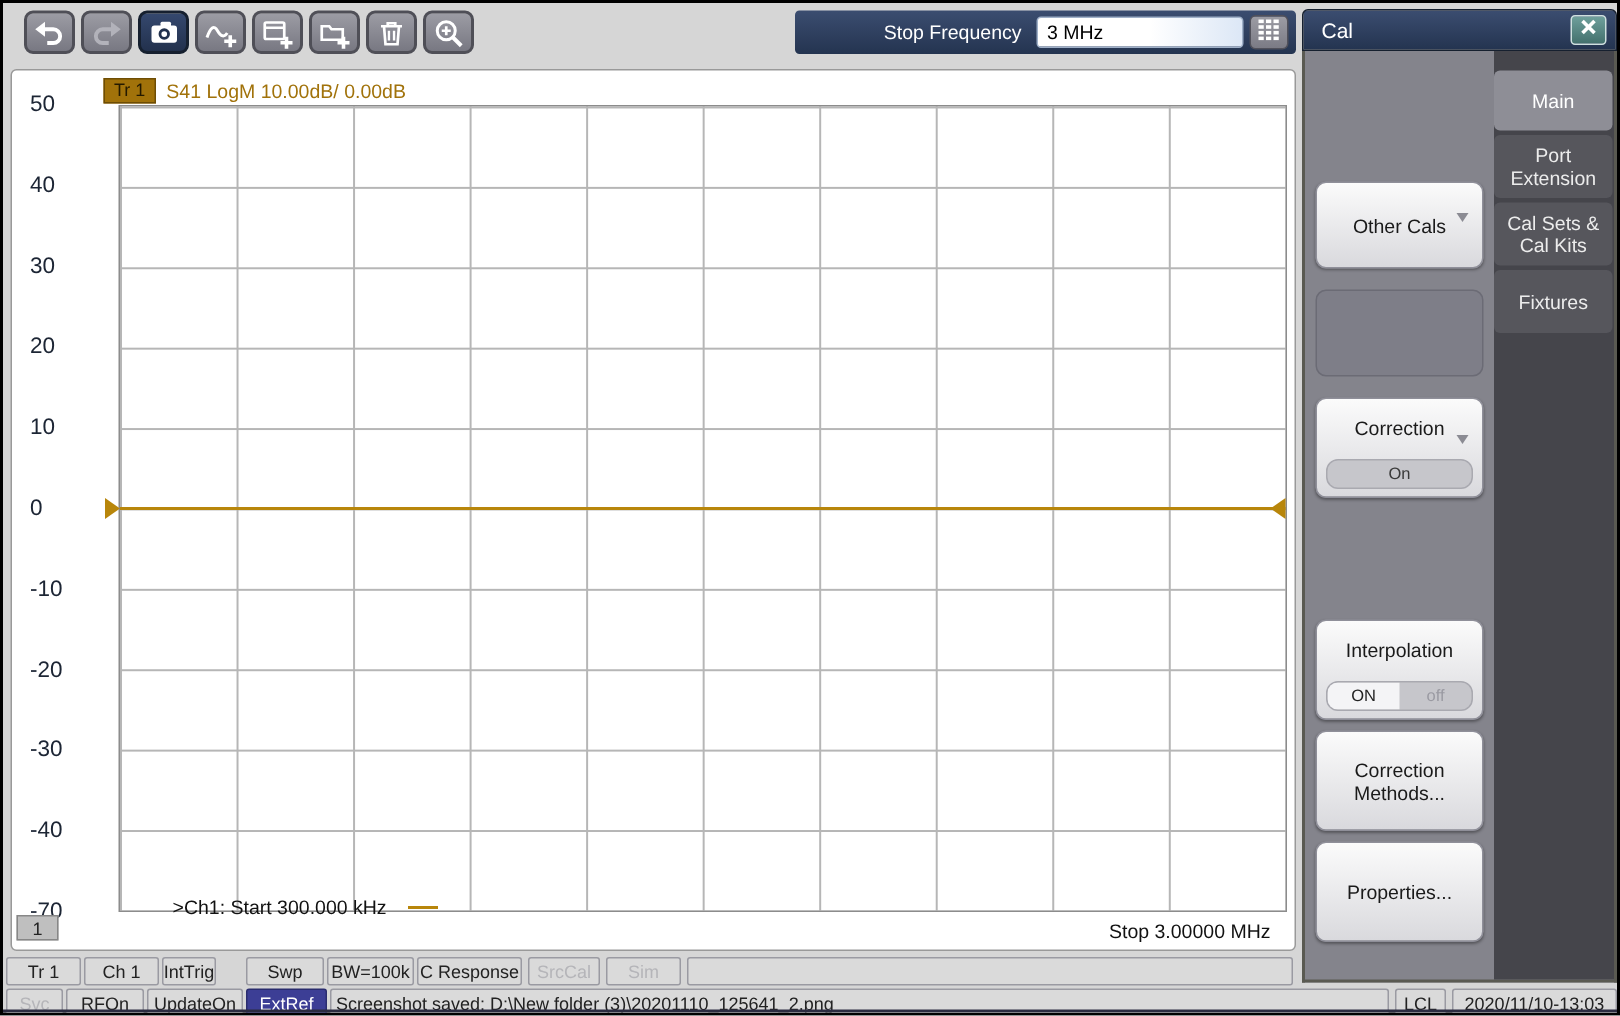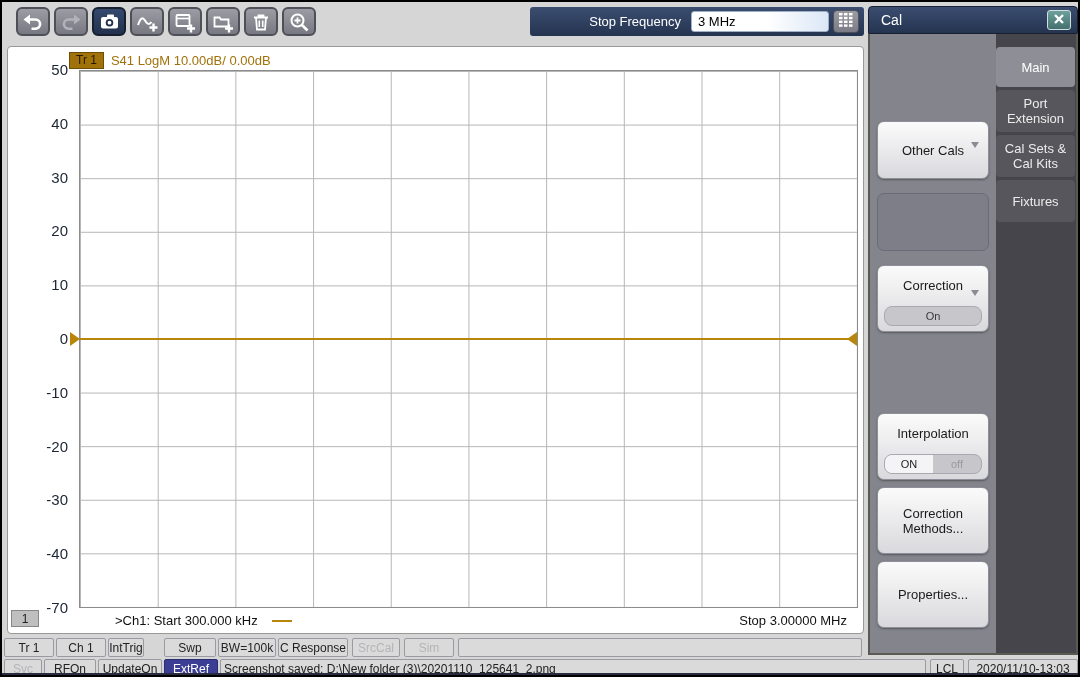--- a/index.html
+++ b/index.html
@@ -47,33 +47,33 @@
   .trace-badge { background:#a1720a; border:1px solid #6e4d04; color:#241a00; font-size:12px; padding:0 6px; line-height:15px; cursor:pointer; }
   .trace-info { color:#a1720a; font-size:13px; }
   .plot {
     position:absolute; left:71px; top:23px; width:779px; height:538px;
     border:1px solid #8c8c8c;
     background-image:
       linear-gradient(to right,#b6b6b6 1px,transparent 1px),
       linear-gradient(to bottom,#b6b6b6 1px,transparent 1px);
     background-size: calc(100%/10) 100%, 100% calc(100%/10);
   }
-  .ytick { position:absolute; width:48px; text-align:right; font-size:15px; color:#1c2534; left:12px; }
+  .ytick { position:absolute; width:48px; font-size:15px; color:#1c2534; left:12px; }
   .yt0{top:14px}.yt1{top:68px}.yt2{top:122px}.yt3{top:175px}.yt4{top:229px}.yt5{top:283px}
   .yt6{top:337px}.yt7{top:391px}.yt8{top:444px}.yt9{top:498px}.yt10{top:552px}
   .trace-line { position:absolute; left:72px; top:291px; width:777px; height:2px; background:#b8860b; }
   .marker-left {
     position:absolute; left:62px; top:285px; width:0; height:0;
     border-top:7px solid transparent; border-bottom:7px solid transparent; border-left:10px solid #b8860b;
   }
   .marker-right {
     position:absolute; left:839px; top:285px; width:0; height:0;
     border-top:7px solid transparent; border-bottom:7px solid transparent; border-right:10px solid #b8860b;
   }
-  .start-label { position:absolute; left:107px; bottom:5px; font-size:13px; color:#111; display:flex; align-items:center; gap:14px; }
+  .start-label { position:absolute; left:107px; bottom:21px; font-size:13px; color:#111; display:flex; align-items:center; gap:14px; }
   .trace-swatch { width:20px; height:2px; background:#b8860b; }
   .stop-label { position:absolute; right:16px; bottom:5px; font-size:13px; color:#111; }
   .chan-badge {
     position:absolute; left:3px; bottom:6px; width:28px; height:17px;
     background:#bfbfbf; border:1px solid #878787; font-size:12px; color:#222;
     display:flex; align-items:center; justify-content:center;
   }
 
   
   .cal-panel { position:absolute; left:866px; top:4px; width:210px; height:649px; }

